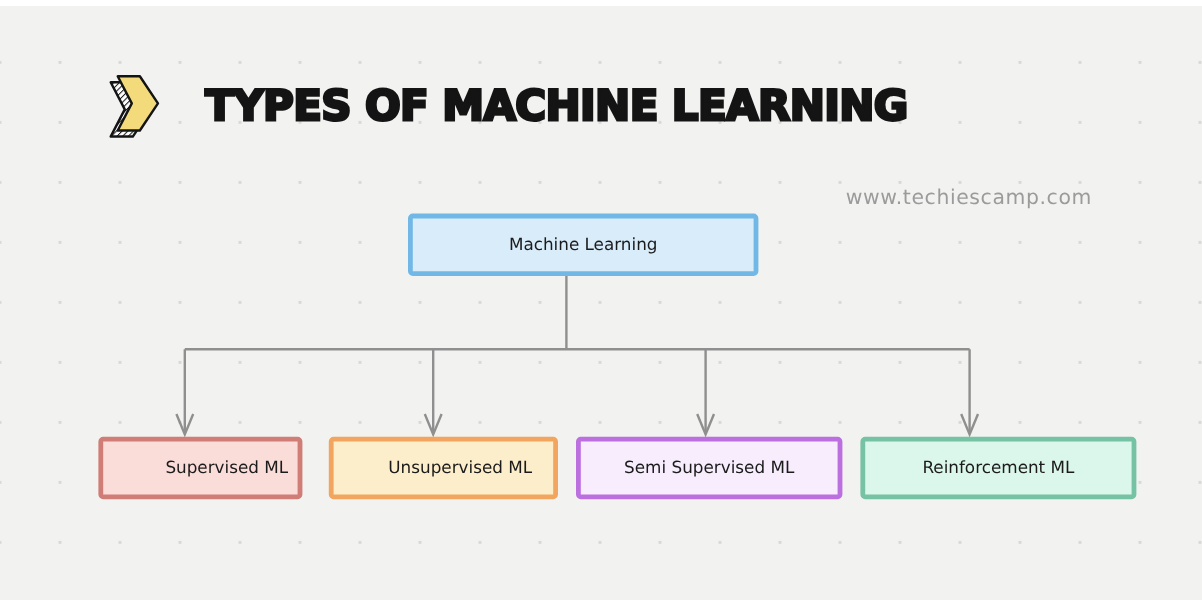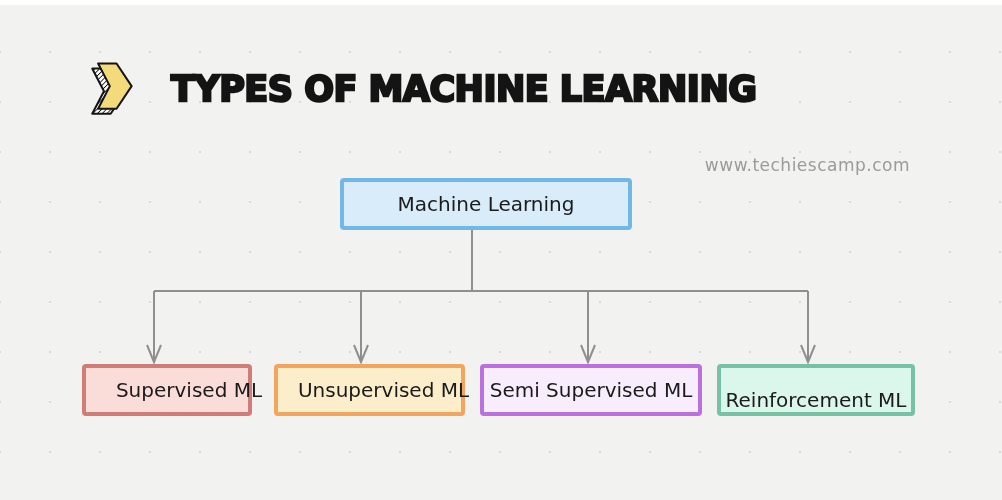--- a/index.html
+++ b/index.html
@@ -44,29 +44,29 @@
   .connectors {
     position: absolute; left: 0; top: 0;
     pointer-events: none;
   }
   .node {
     position: absolute;
     box-sizing: border-box;
     border: 4px solid #999;
     border-radius: 4px;
     display: flex; align-items: center; justify-content: center;
-    font-size: 20px;
+    font-size: 14px;
     color: #1b1b1b;
     white-space: nowrap;
   }
   .node-root   { left: 340px; top: 178px; width: 292px; height: 52px; }
   .node-c0     { left:  82px; top: 364px; width: 170px; height: 52px; }
   .node-c1     { left: 274px; top: 364px; width: 191px; height: 52px; }
   .node-c2     { left: 480px; top: 364px; width: 222px; height: 52px; }
-  .node-c3     { left: 717px; top: 364px; width: 198px; height: 52px; align-items: flex-end; }
+  .node-c3     { left: 717px; top: 364px; width: 230px; height: 52px; }
 </style>
 </head>
 <body>
 
 <div class="canvas">
 
   <div class="top-strip"></div>
 
   <div class="header">
     <span class="icon">

